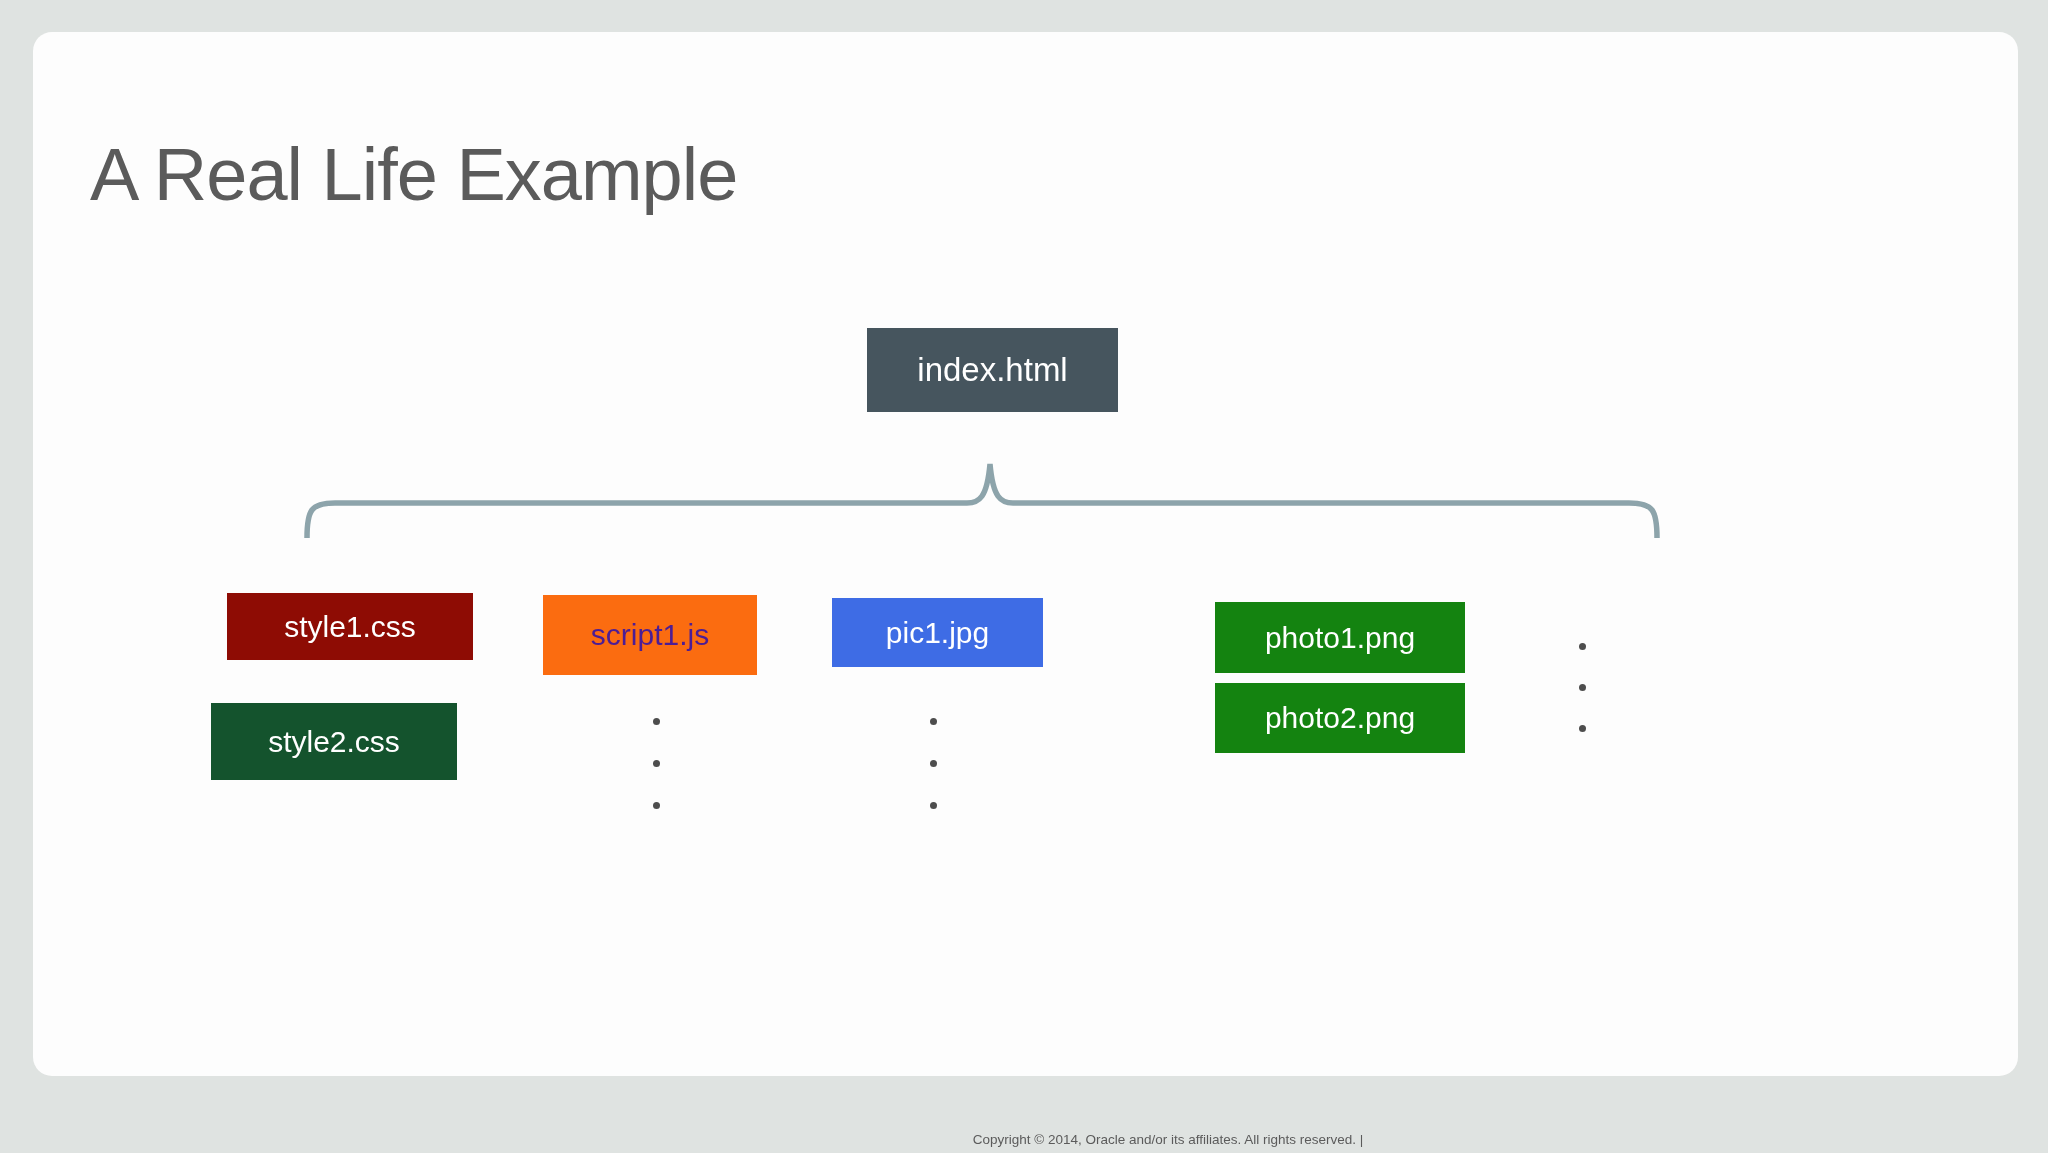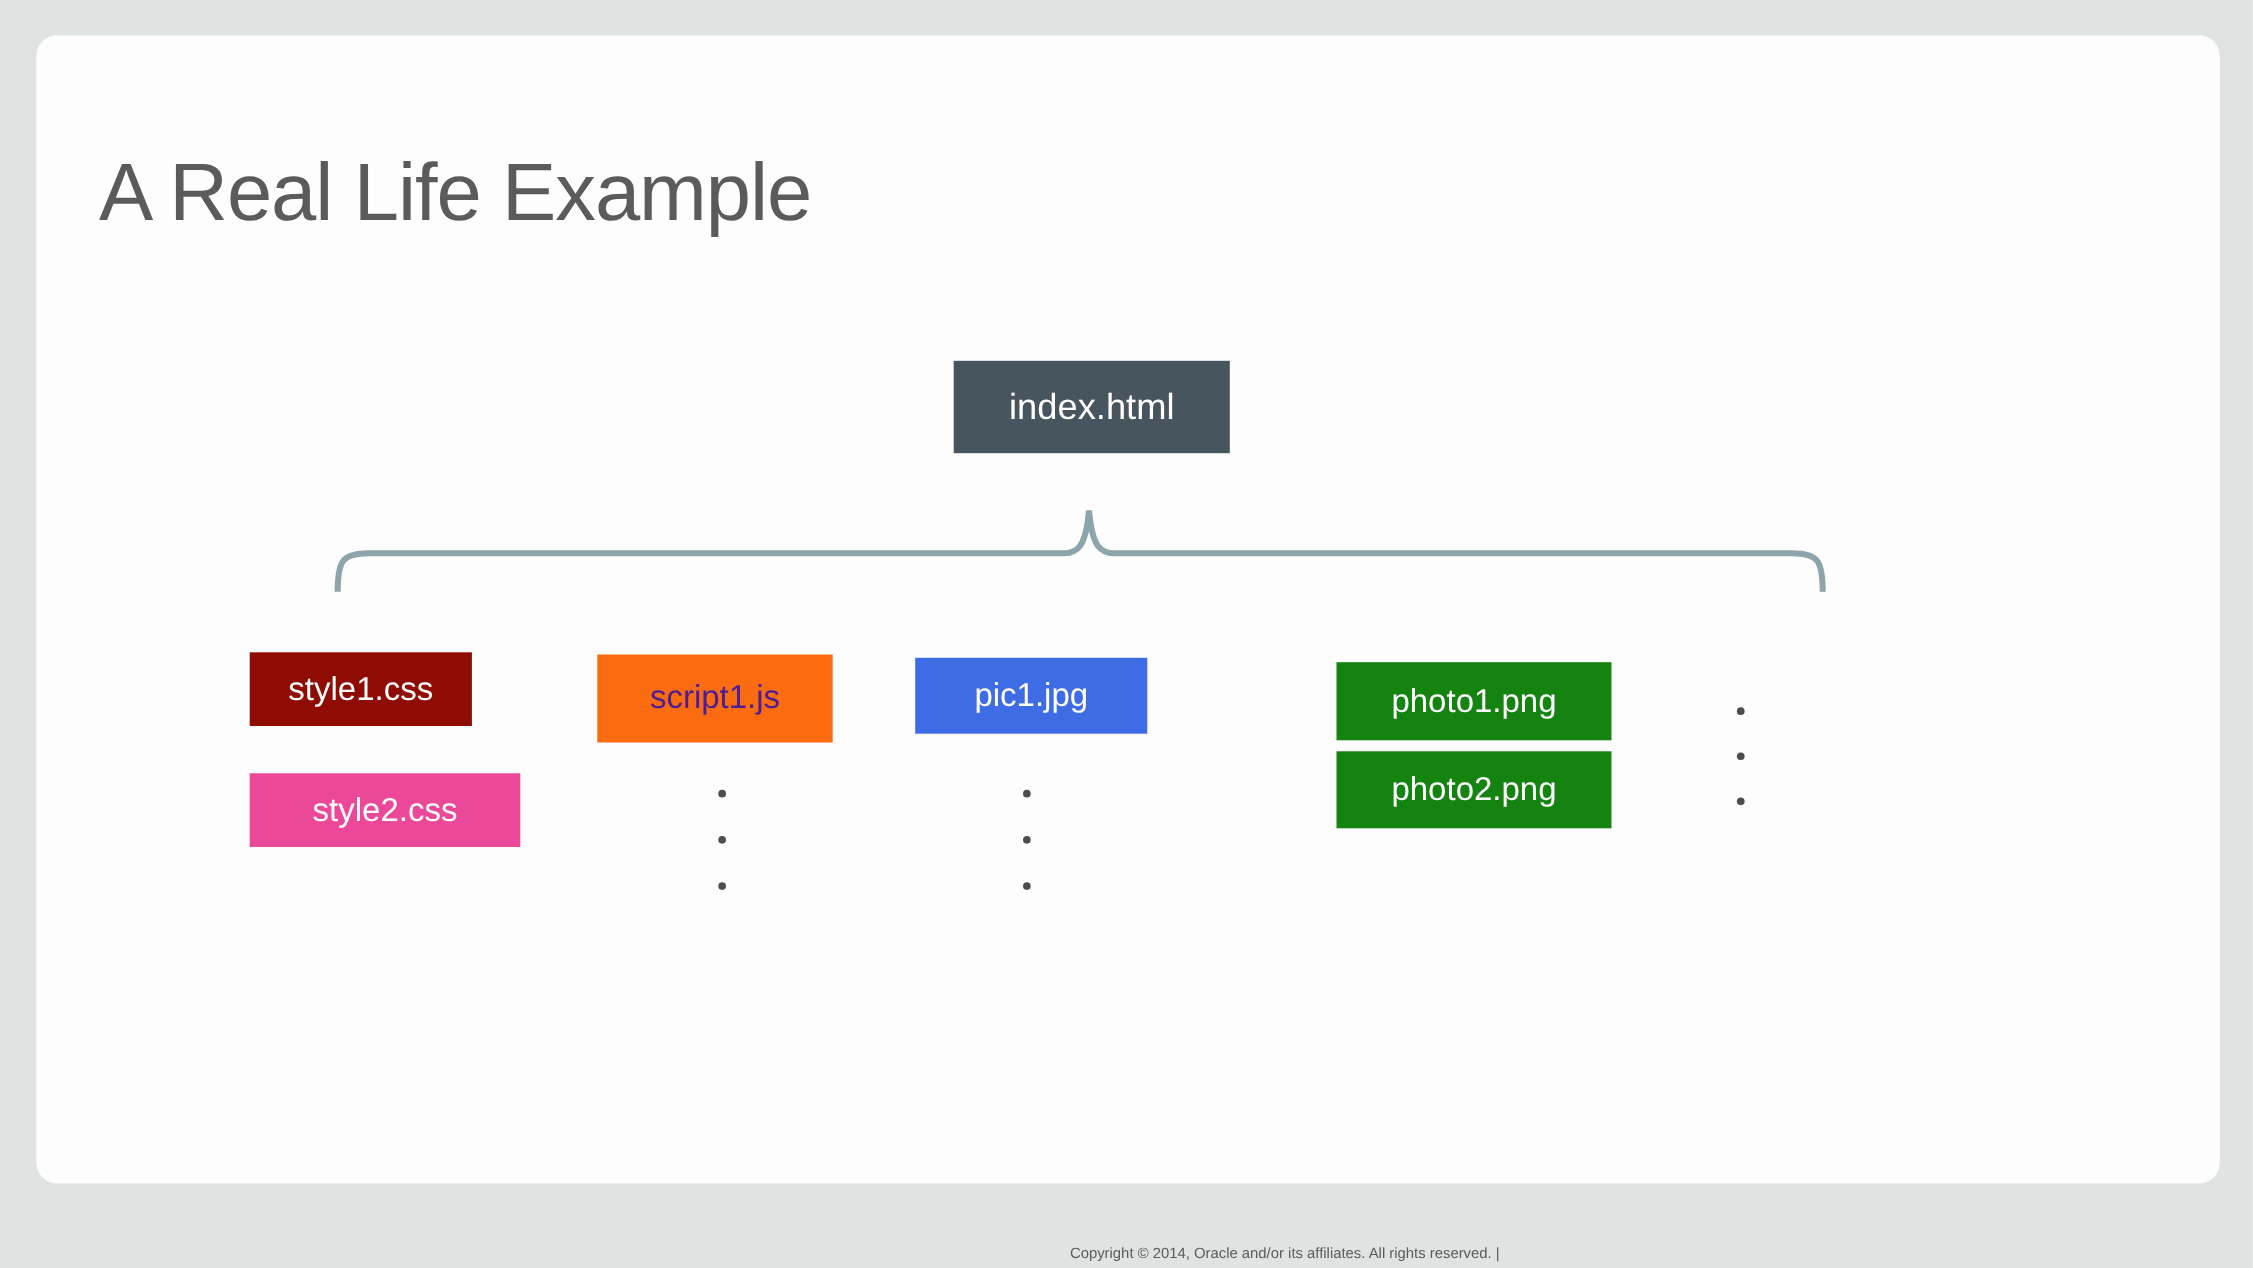--- a/index.html
+++ b/index.html
@@ -70,24 +70,24 @@
     <svg class="brace-svg" width="1370" height="100" viewBox="0 0 1370 100">
       <path d="M 12 88
                C 12 60, 16 53, 40 53
                L 672 53
                C 684 53, 692 48, 695 14
                C 698 48, 706 53, 718 53
                L 1334 53
                C 1358 53, 1362 60, 1362 88" fill="none" stroke-width="5.5" stroke="#8da4ab"></path>
     </svg>
 
-    <div class="box" style="left: 194px; top: 561px; width: 202px; height: 67px; background-color: rgb(142, 12, 4); color: rgb(255, 255, 255);">
+    <div class="box" style="left: 194px; top: 561px; width: 246px; height: 67px; background-color: rgb(142, 12, 4); color: rgb(255, 255, 255);">
       <span>style1.css</span>
     </div>
-    <div class="box" style="left: 194px; top: 671px; width: 246px; height: 67px; background-color: #ec4899; color: rgb(255, 255, 255);">
+    <div class="box" style="left: 178px; top: 671px; width: 246px; height: 77px; background-color: #14532d; color: rgb(255, 255, 255);">
       <span>style2.css</span>
     </div>
 
     <div class="box" style="left: 510px; top: 563px; width: 214px; height: 80px; background-color: rgb(251, 108, 16); color: #4c1d95;">
       <span>script1.js</span>
     </div>
     <div class="dots-col" style="left:620px; top:686px;">
       <span class="dot" style="background-color: rgb(77, 77, 77);"></span>
       <span class="dot" style="background-color: rgb(77, 77, 77);"></span>
       <span class="dot" style="background-color: rgb(77, 77, 77);"></span>

